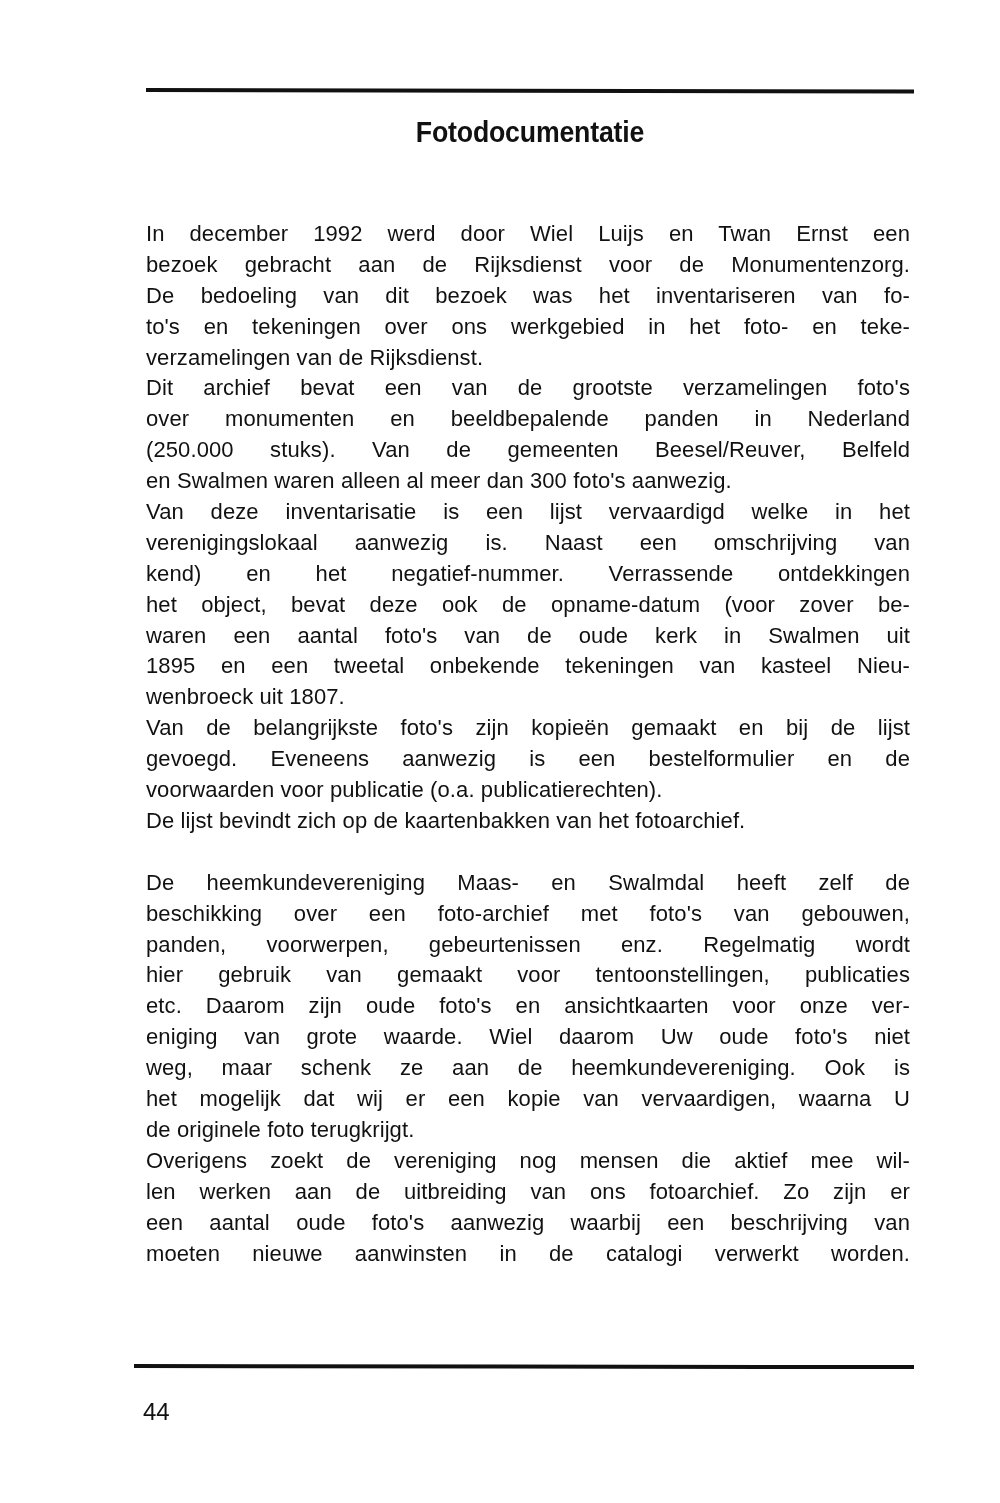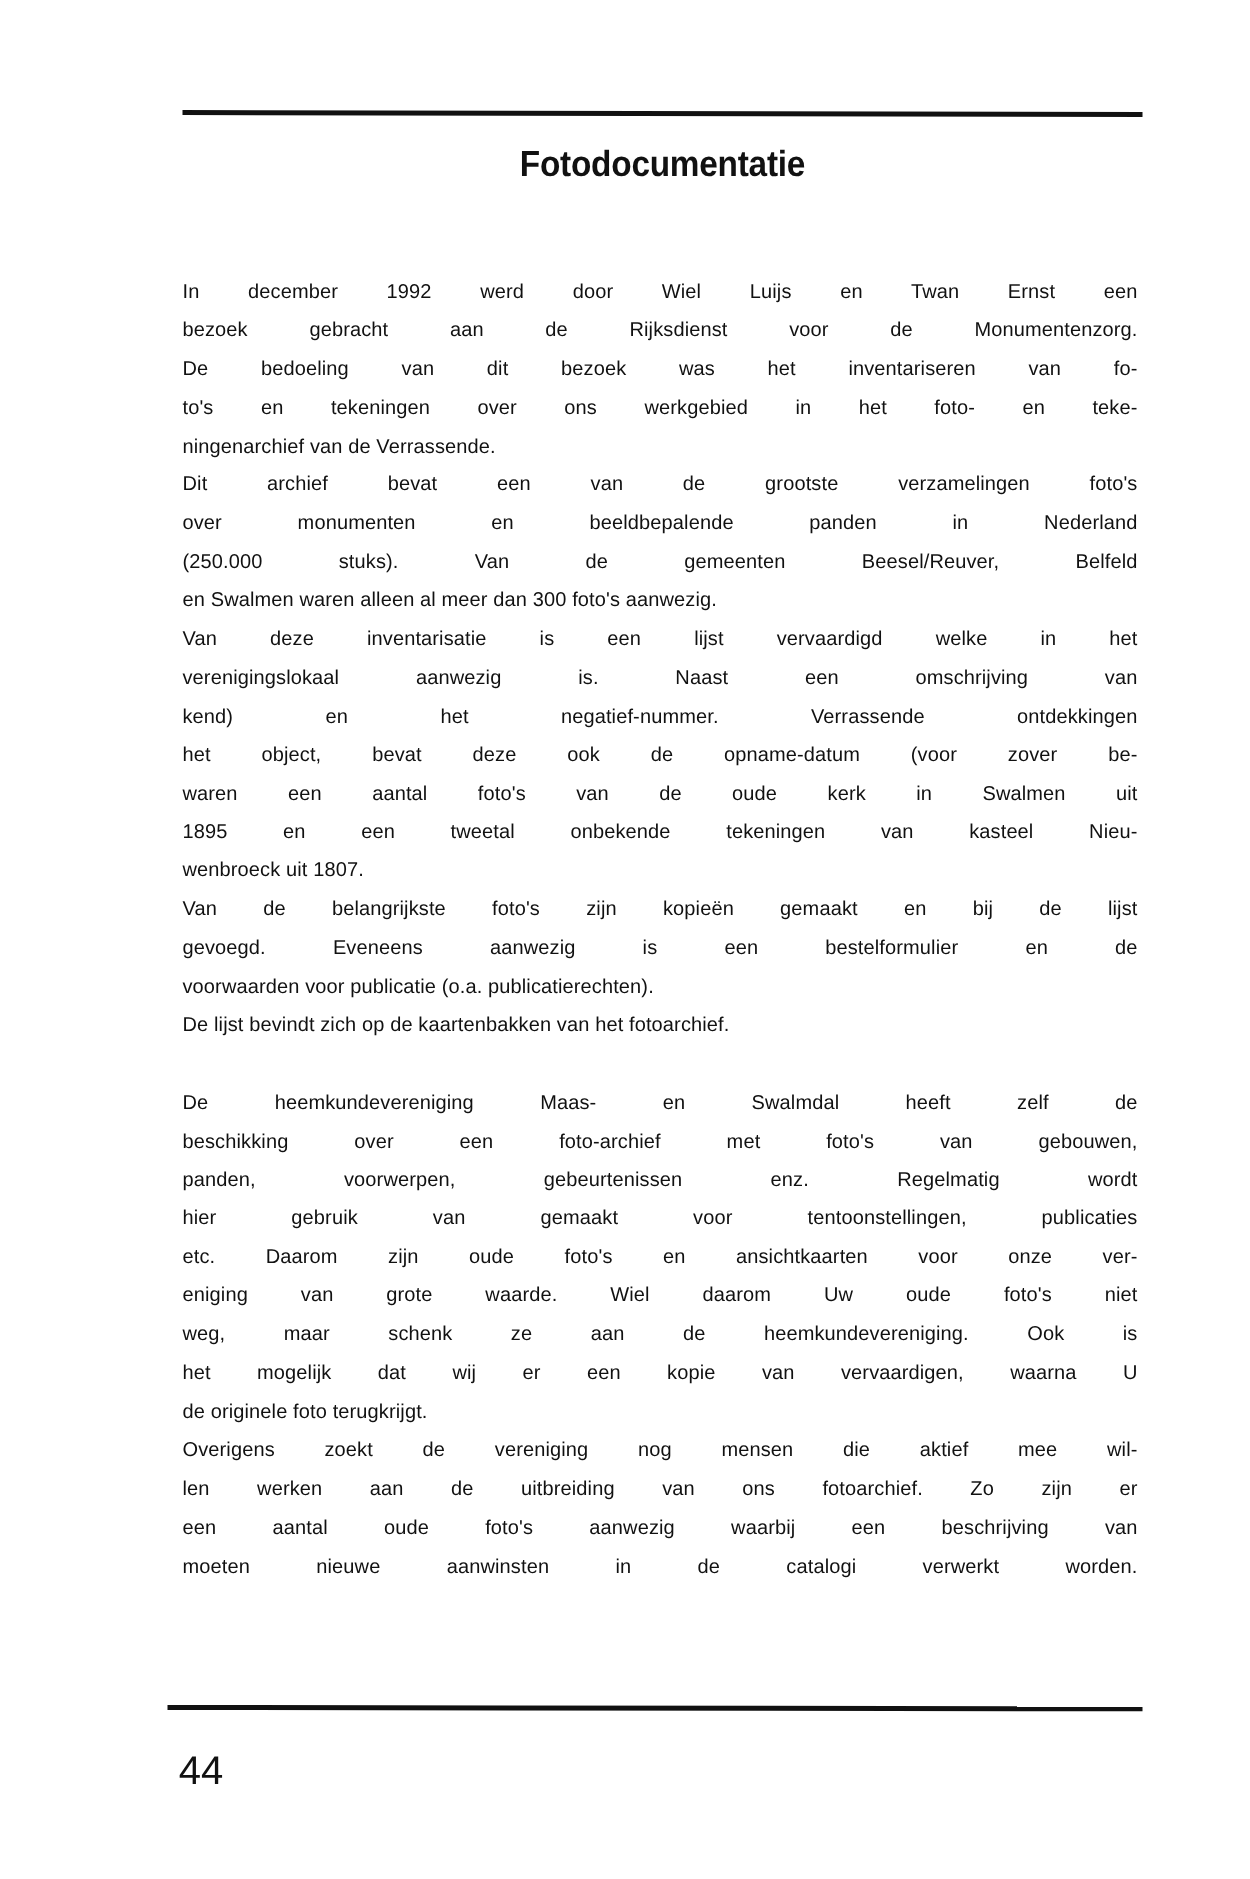--- a/index.html
+++ b/index.html
@@ -56,57 +56,57 @@
     top: 219px;
     width: 764px;
   }
   .para {
     margin: 0;
   }
   .line {
     display: block;
     height: 30.9px;
     line-height: 30.9px;
-    font-size: 16px;
+    font-size: 22px;
     white-space: nowrap;
     text-align: justify;
     text-align-last: justify;
     letter-spacing: 0.1px;
   }
   .line.last {
     text-align-last: left;
   }
   .para-gap {
     height: 31px;
   }
   .page-number {
     position: absolute;
     left: 143px;
     top: 1398px;
-    font-size: 32px;
+    font-size: 24px;
   }
 </style>
 </head>
 <body>
 
 <div class="page">
 
   <div class="rule top"></div>
 
   <div class="title">Fotodocumentatie</div>
 
   <div class="body-text">
 
     <div>
       <p class="para">
         <span class="line">In december 1992 werd door Wiel Luijs en Twan Ernst een</span>
         <span class="line">bezoek gebracht aan de Rijksdienst voor de Monumentenzorg.</span>
         <span class="line">De bedoeling van dit bezoek was het inventariseren van fo-</span>
         <span class="line">to's en tekeningen over ons werkgebied in het foto- en teke-</span>
-        <span class="line last">ningenarchief van de Verrassende.</span>
+        <span class="line last">verzamelingen van de Rijksdienst.</span>
       </p>
       <p class="para">
         <span class="line">Dit archief bevat een van de grootste verzamelingen foto's</span>
         <span class="line">over monumenten en beeldbepalende panden in Nederland</span>
         <span class="line">(250.000 stuks). Van de gemeenten Beesel/Reuver, Belfeld</span>
         <span class="line last">en Swalmen waren alleen al meer dan 300 foto's aanwezig.</span>
       </p>
       <p class="para">
         <span class="line">Van deze inventarisatie is een lijst vervaardigd welke in het</span>
         <span class="line">verenigingslokaal aanwezig is. Naast een omschrijving van</span>

